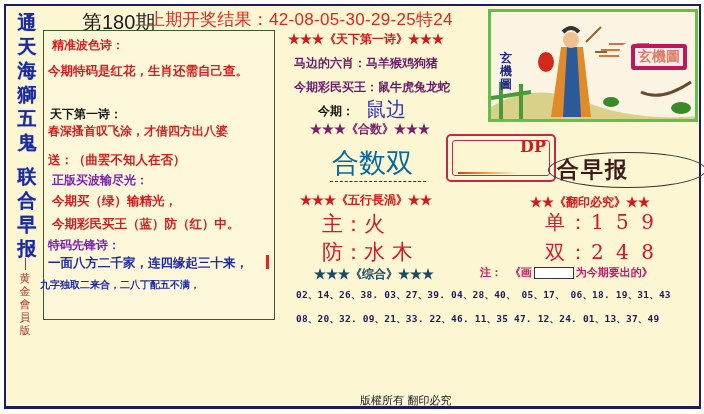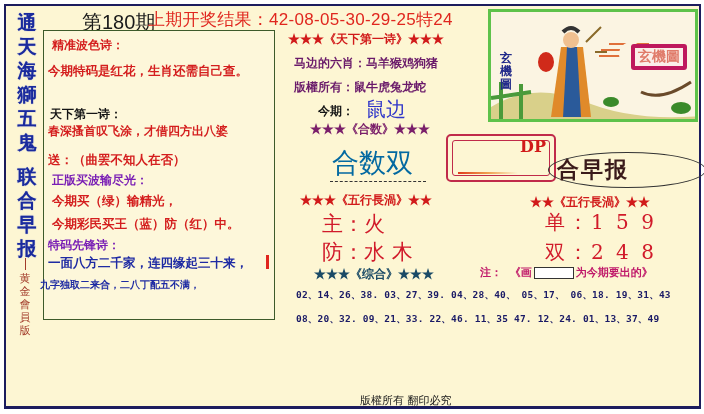--- a/index.html
+++ b/index.html
@@ -152,21 +152,21 @@
   </div>
   <div class="pic-badge">玄機圖</div>
 </div>
 
 <div class="center-block">
   <div class="stars s-red" style="left:288px;top:31px;">★★★《天下第一诗》★★★</div>
   <div class="pl" style="left:294px;top:55px;font-size:12px;color:#6a1a6a;">
     <span>马边的六肖：</span><span>马羊猴鸡狗猪</span>
   </div>
   <div class="pl" style="left:294px;top:79px;font-size:12px;color:#6a1a6a;">
-    <span>版權所有：</span><span>鼠牛虎兔龙蛇</span>
+    <span>今期彩民买王：</span><span>鼠牛虎兔龙蛇</span>
   </div>
   <div class="pl dark" style="left:318px;top:103px;font-size:12px;">今期：</div>
   <div style="position:absolute;left:366px;top:96px;font-size:20px;color:#3036c9;font-family:'DejaVu Serif',serif;">鼠边</div>
 
   <div class="stars s-purple" style="left:310px;top:121px;">★★★《合数》★★★</div>
 </div>
 
 <div class="big-blue">合数双</div>
 <div class="underline-dots"></div>
 
@@ -180,21 +180,21 @@
 <div class="brand">合早报</div>
 
 <div class="stars s-red" style="position:absolute;left:300px;top:192px;font-weight:bold;font-size:12px;font-family:'DejaVu Serif',serif;">★★★《五行長渦》★★</div>
 <div class="fx-main">
   <span>主：</span><span>火</span>
 </div>
 <div class="fx-guard">
   <span>防：</span><span>水 木</span>
 </div>
 
-<div class="stars s-red" style="position:absolute;left:530px;top:194px;font-weight:bold;font-size:12px;font-family:'DejaVu Serif',serif;">★★《五行長渦》★★</div>
+<div class="stars s-red" style="position:absolute;left:530px;top:194px;font-weight:bold;font-size:12px;font-family:'DejaVu Serif',serif;">★★《翻印必究》★★</div>
 <div class="odd">
   <span>单：</span><span>1 5 9</span>
 </div>
 <div class="even">
   <span>双：</span><span>2 4 8</span>
 </div>
 
 <div class="stars s-navy" style="position:absolute;left:314px;top:266px;font-weight:bold;font-size:12px;font-family:'DejaVu Serif',serif;">★★★《综合》★★★</div>
 <div class="note">
   <span>注：</span>&nbsp;&nbsp;

